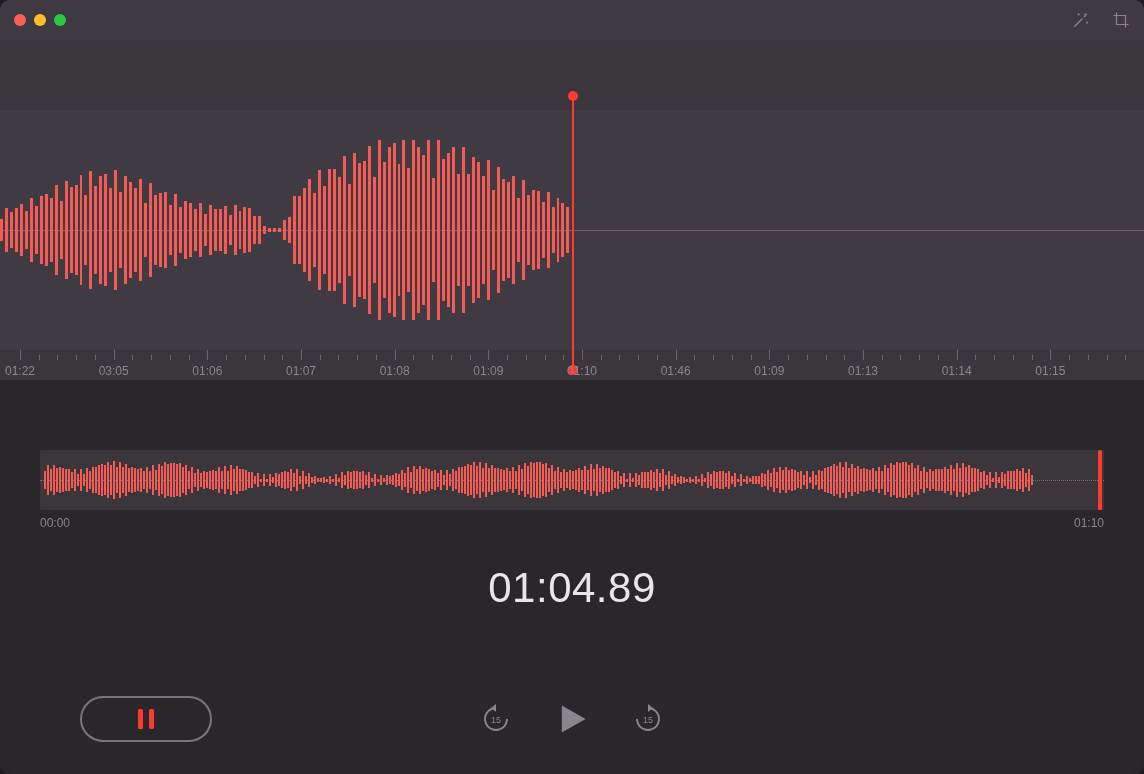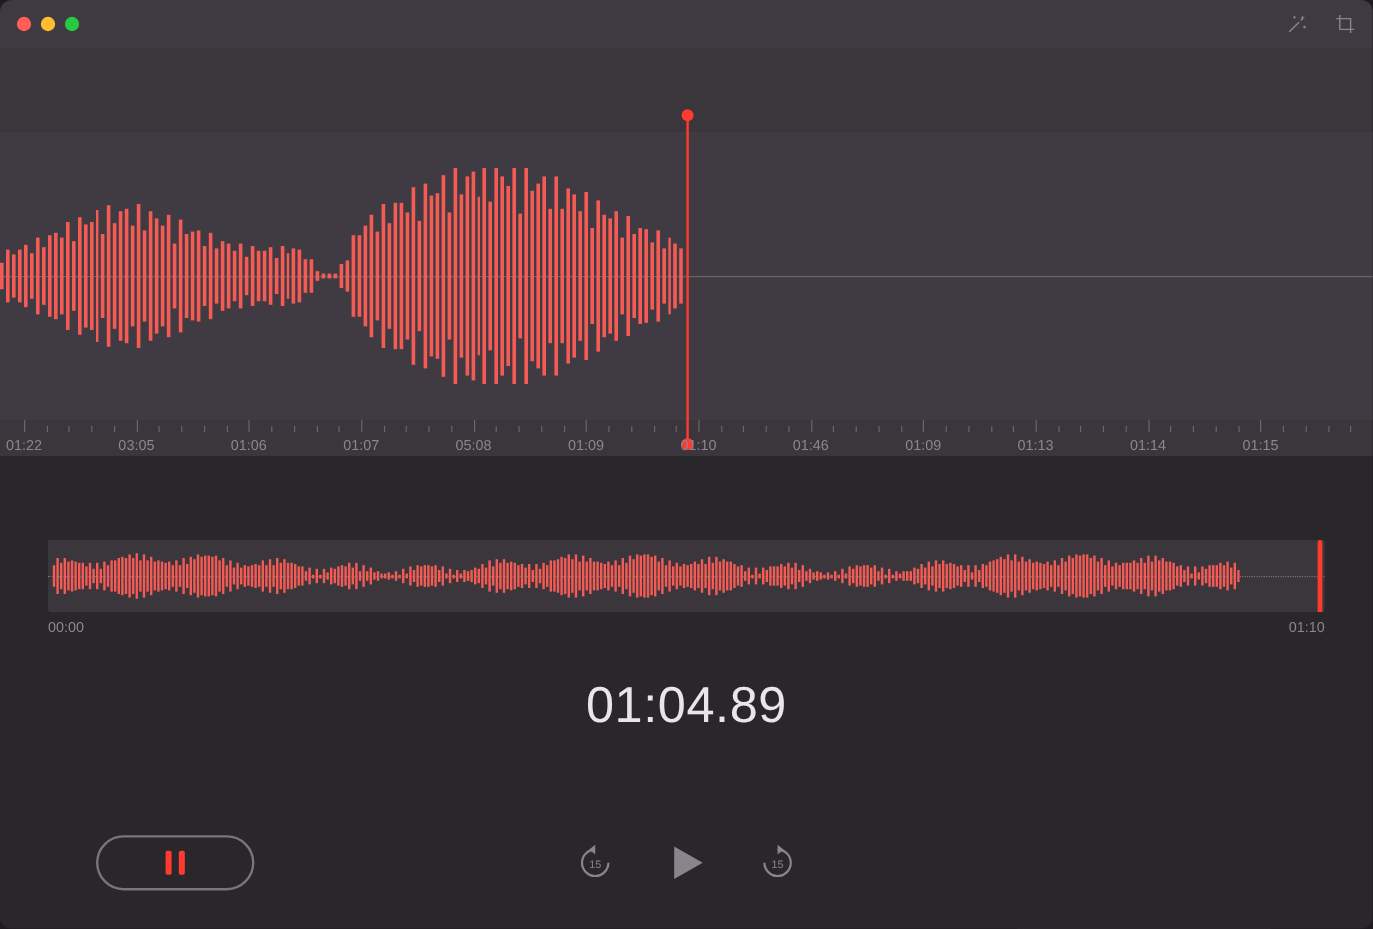--- a/index.html
+++ b/index.html
@@ -337,21 +337,21 @@
         <div class="rtick" style="left: 319.733px; height: 5px;"></div>
         <div class="rtick" style="left: 338.467px; height: 5px;"></div>
         <div class="rtick" style="left: 357.2px; height: 5px;"></div>
         <div class="rtick" style="left: 375.933px; height: 5px;"></div>
         <div class="rlabel" style="left: 301px;">01:07</div>
         <div class="rtick" style="left: 394.667px; height: 10px;"></div>
         <div class="rtick" style="left: 413.4px; height: 5px;"></div>
         <div class="rtick" style="left: 432.133px; height: 5px;"></div>
         <div class="rtick" style="left: 450.867px; height: 5px;"></div>
         <div class="rtick" style="left: 469.6px; height: 5px;"></div>
-        <div class="rlabel" style="left: 394.667px;">05:08</div>
+        <div class="rlabel" style="left: 394.667px;">01:08</div>
         <div class="rtick" style="left: 488.333px; height: 10px;"></div>
         <div class="rtick" style="left: 507.067px; height: 5px;"></div>
         <div class="rtick" style="left: 525.8px; height: 5px;"></div>
         <div class="rtick" style="left: 544.533px; height: 5px;"></div>
         <div class="rtick" style="left: 563.267px; height: 5px;"></div>
         <div class="rlabel" style="left: 488.333px;">01:09</div>
         <div class="rtick" style="left: 582px; height: 10px;"></div>
         <div class="rtick" style="left: 600.733px; height: 5px;"></div>
         <div class="rtick" style="left: 619.467px; height: 5px;"></div>
         <div class="rtick" style="left: 638.2px; height: 5px;"></div>

